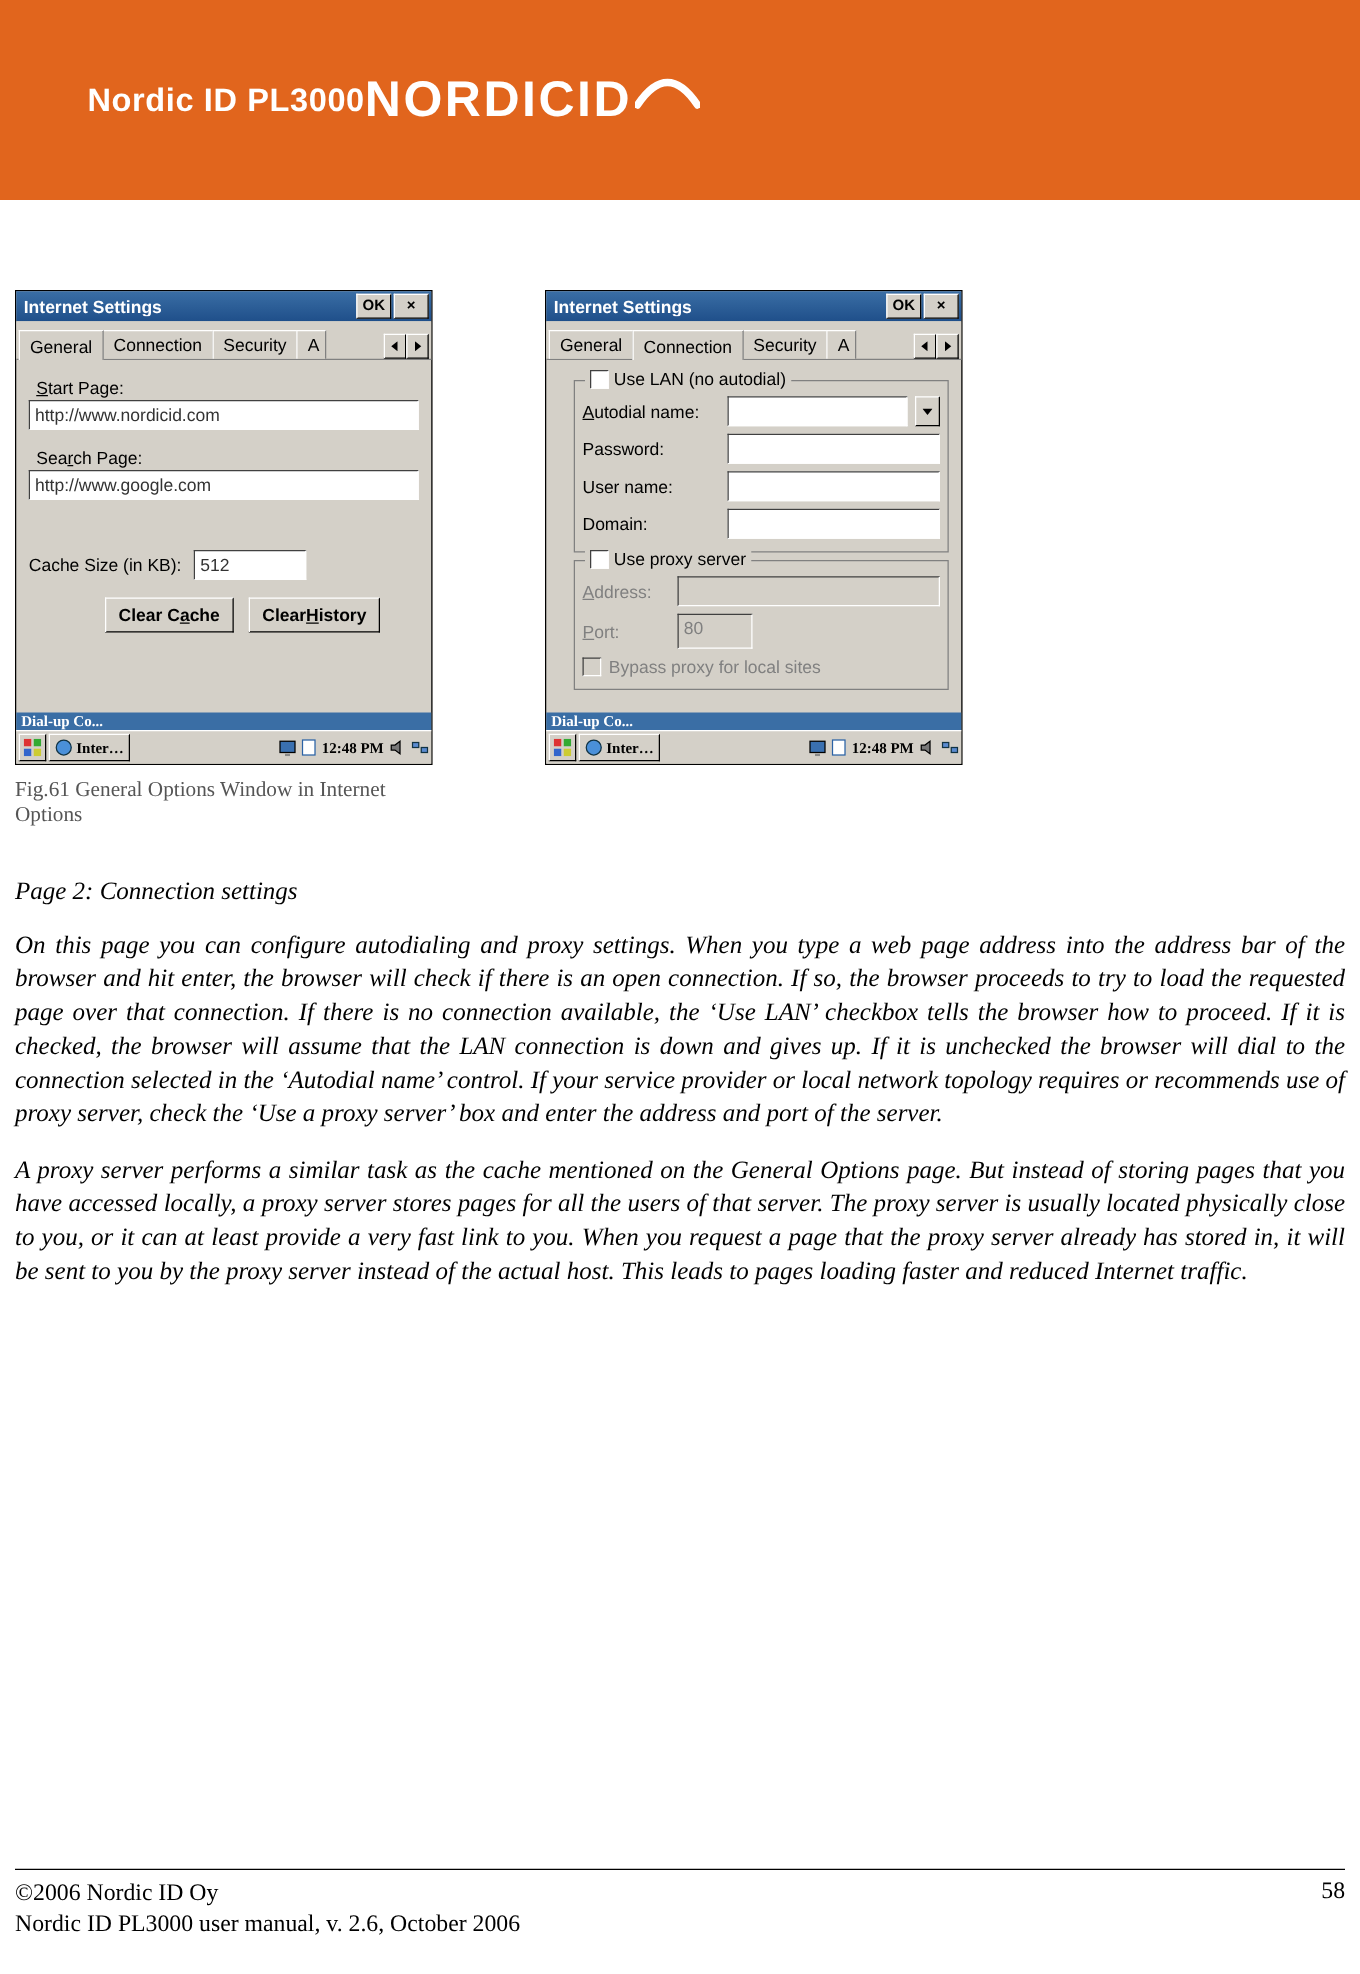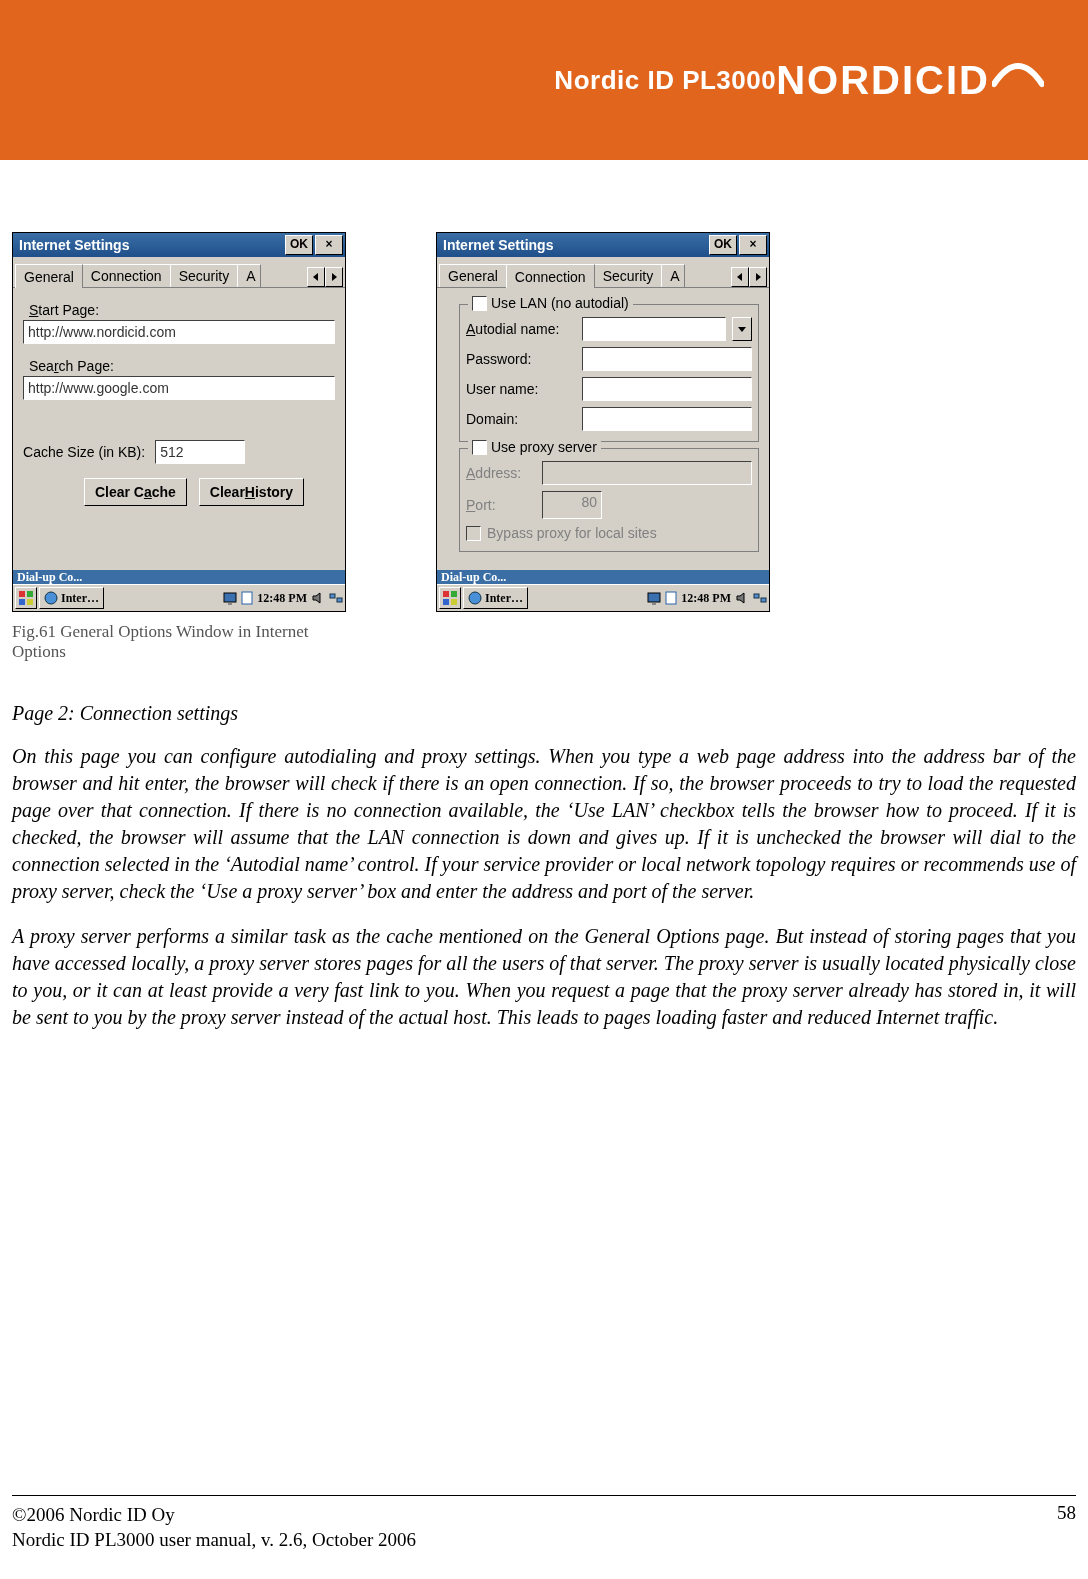--- a/index.html
+++ b/index.html
@@ -20,22 +20,22 @@
     position:relative;
     min-height:1579px;
   }
   
   .doc-header{
     background:var(--orange);
     height:160px;
     color:#fff;
     display:flex;
     align-items:center;
-    justify-content:flex-end;
-    padding:0 44px 0 70px;
+    justify-content:flex-start;
+    padding:0 72px 0 70px;
     box-sizing:border-box;
   }
   .doc-title{font-family:Arial,Helvetica,sans-serif;font-weight:bold;font-size:26px;letter-spacing:.5px;}
   .brand{font-family:Arial,Helvetica,sans-serif;font-weight:900;font-size:40px;letter-spacing:2px;line-height:1;white-space:nowrap;display:flex;align-items:flex-end;}
   .brand .swoosh{display:inline-block;position:relative;width:52px;height:40px;margin-left:2px;}
   .brand svg{position:absolute;bottom:6px;left:0;}
 
   
   .shots{display:flex;gap:90px;padding:72px 0 0 12px;}
   .ce-win{
@@ -101,21 +101,21 @@
   }
   .btn .u{text-decoration:underline;}
 
   
   .fieldset{border:1px solid #808080;margin:4px 2px 6px 2px;padding:6px 6px 4px 6px;position:relative;}
   .legend{position:absolute;top:-10px;left:8px;background:#d4d0c8;padding:0 4px;display:flex;align-items:center;gap:4px;}
   .chk{width:13px;height:13px;border:1px solid #404040;border-right-color:#fff;border-bottom-color:#fff;background:#fff;display:inline-block;}
   .frow{display:flex;align-items:center;gap:6px;margin:6px 0;}
   .frow .flabel{width:110px;text-align:left;white-space:nowrap;}
   .frow .flabel .u{text-decoration:underline;}
-  .frow .ftxt{flex:1;height:22px;border:1px solid #404040;border-right-color:#fff;border-bottom-color:#fff;background:#fff;text-align:right;}
+  .frow .ftxt{flex:1;height:22px;border:1px solid #404040;border-right-color:#fff;border-bottom-color:#fff;background:#fff;}
   .dd{width:18px;height:22px;border:1px solid #000;border-top-color:#fff;border-left-color:#fff;background:#d4d0c8;display:flex;align-items:center;justify-content:center;}
   .disabled{color:#808080;}
   .disabled .ftxt{background:#d4d0c8;color:#808080;}
 
   .cutbar{font:bold 12px Tahoma;background:#3a6ea5;color:#fff;padding:0 4px;height:14px;line-height:14px;overflow:hidden;}
   .taskbar{
     height:26px;background:#d4d0c8;border-top:1px solid #fff;
     display:flex;align-items:center;padding:0 2px;gap:2px;
   }
   .startflag{width:20px;height:20px;border:1px solid #000;border-top-color:#fff;border-left-color:#fff;background:#d4d0c8;display:flex;align-items:center;justify-content:center;}

